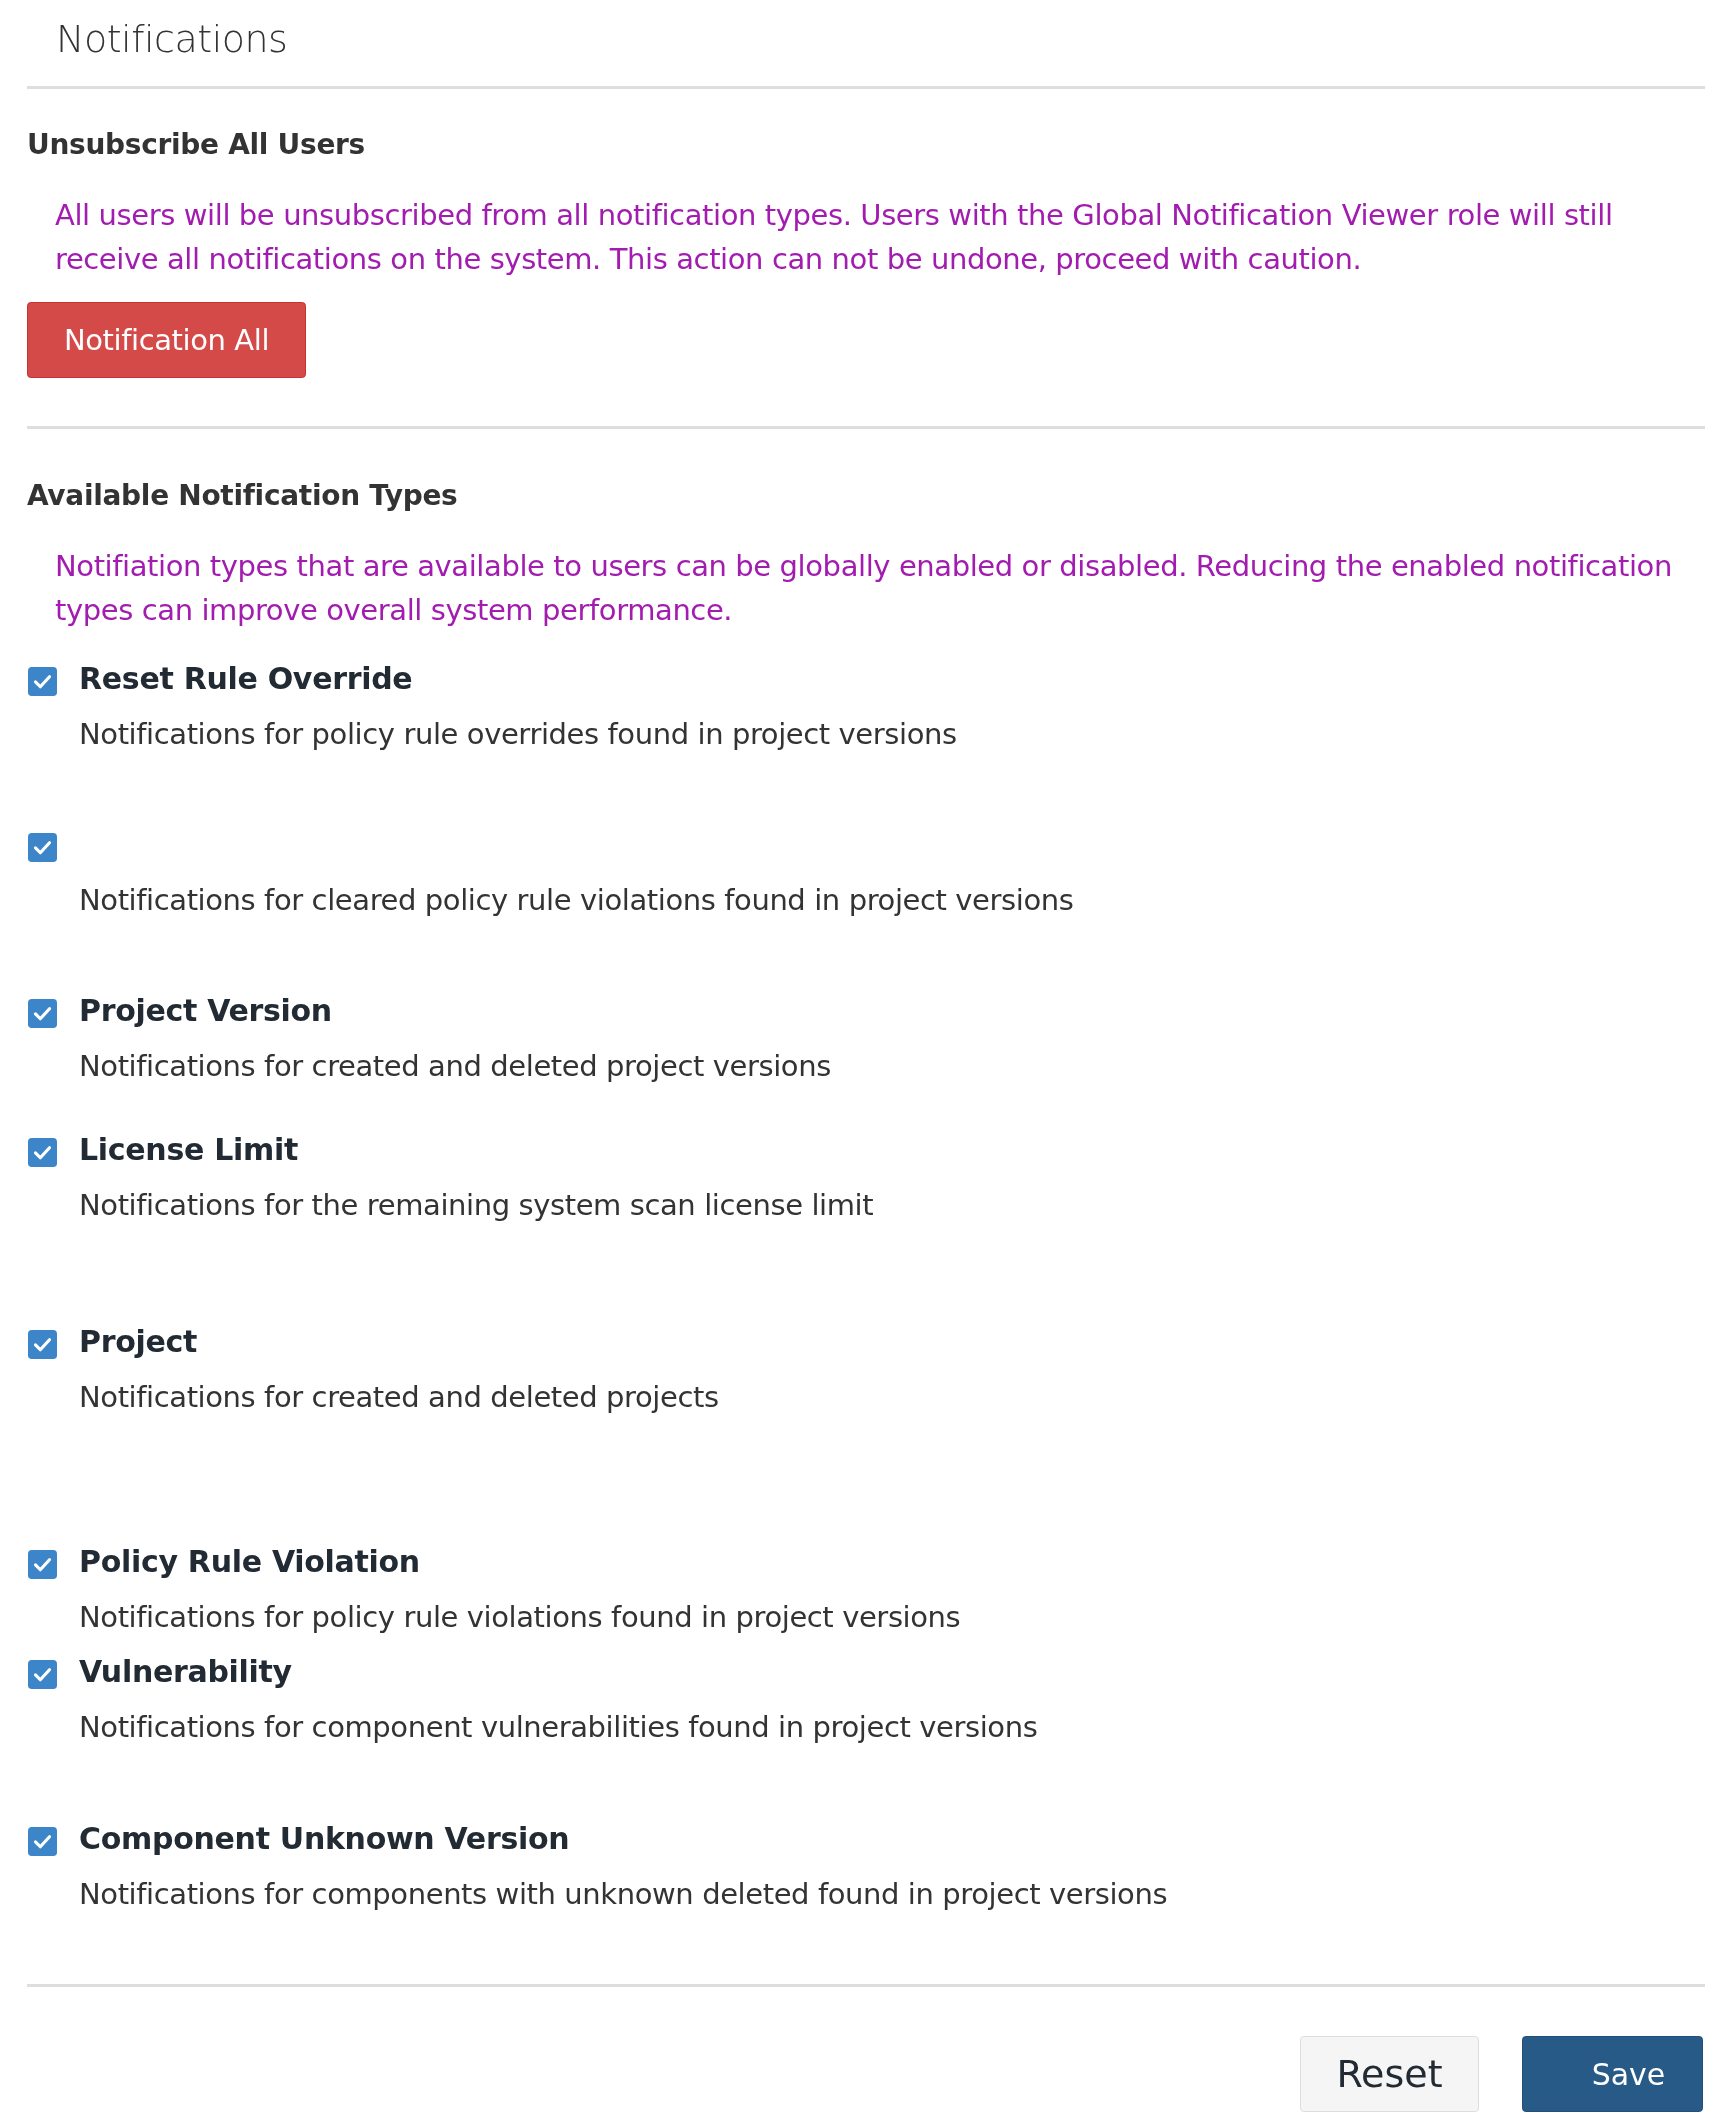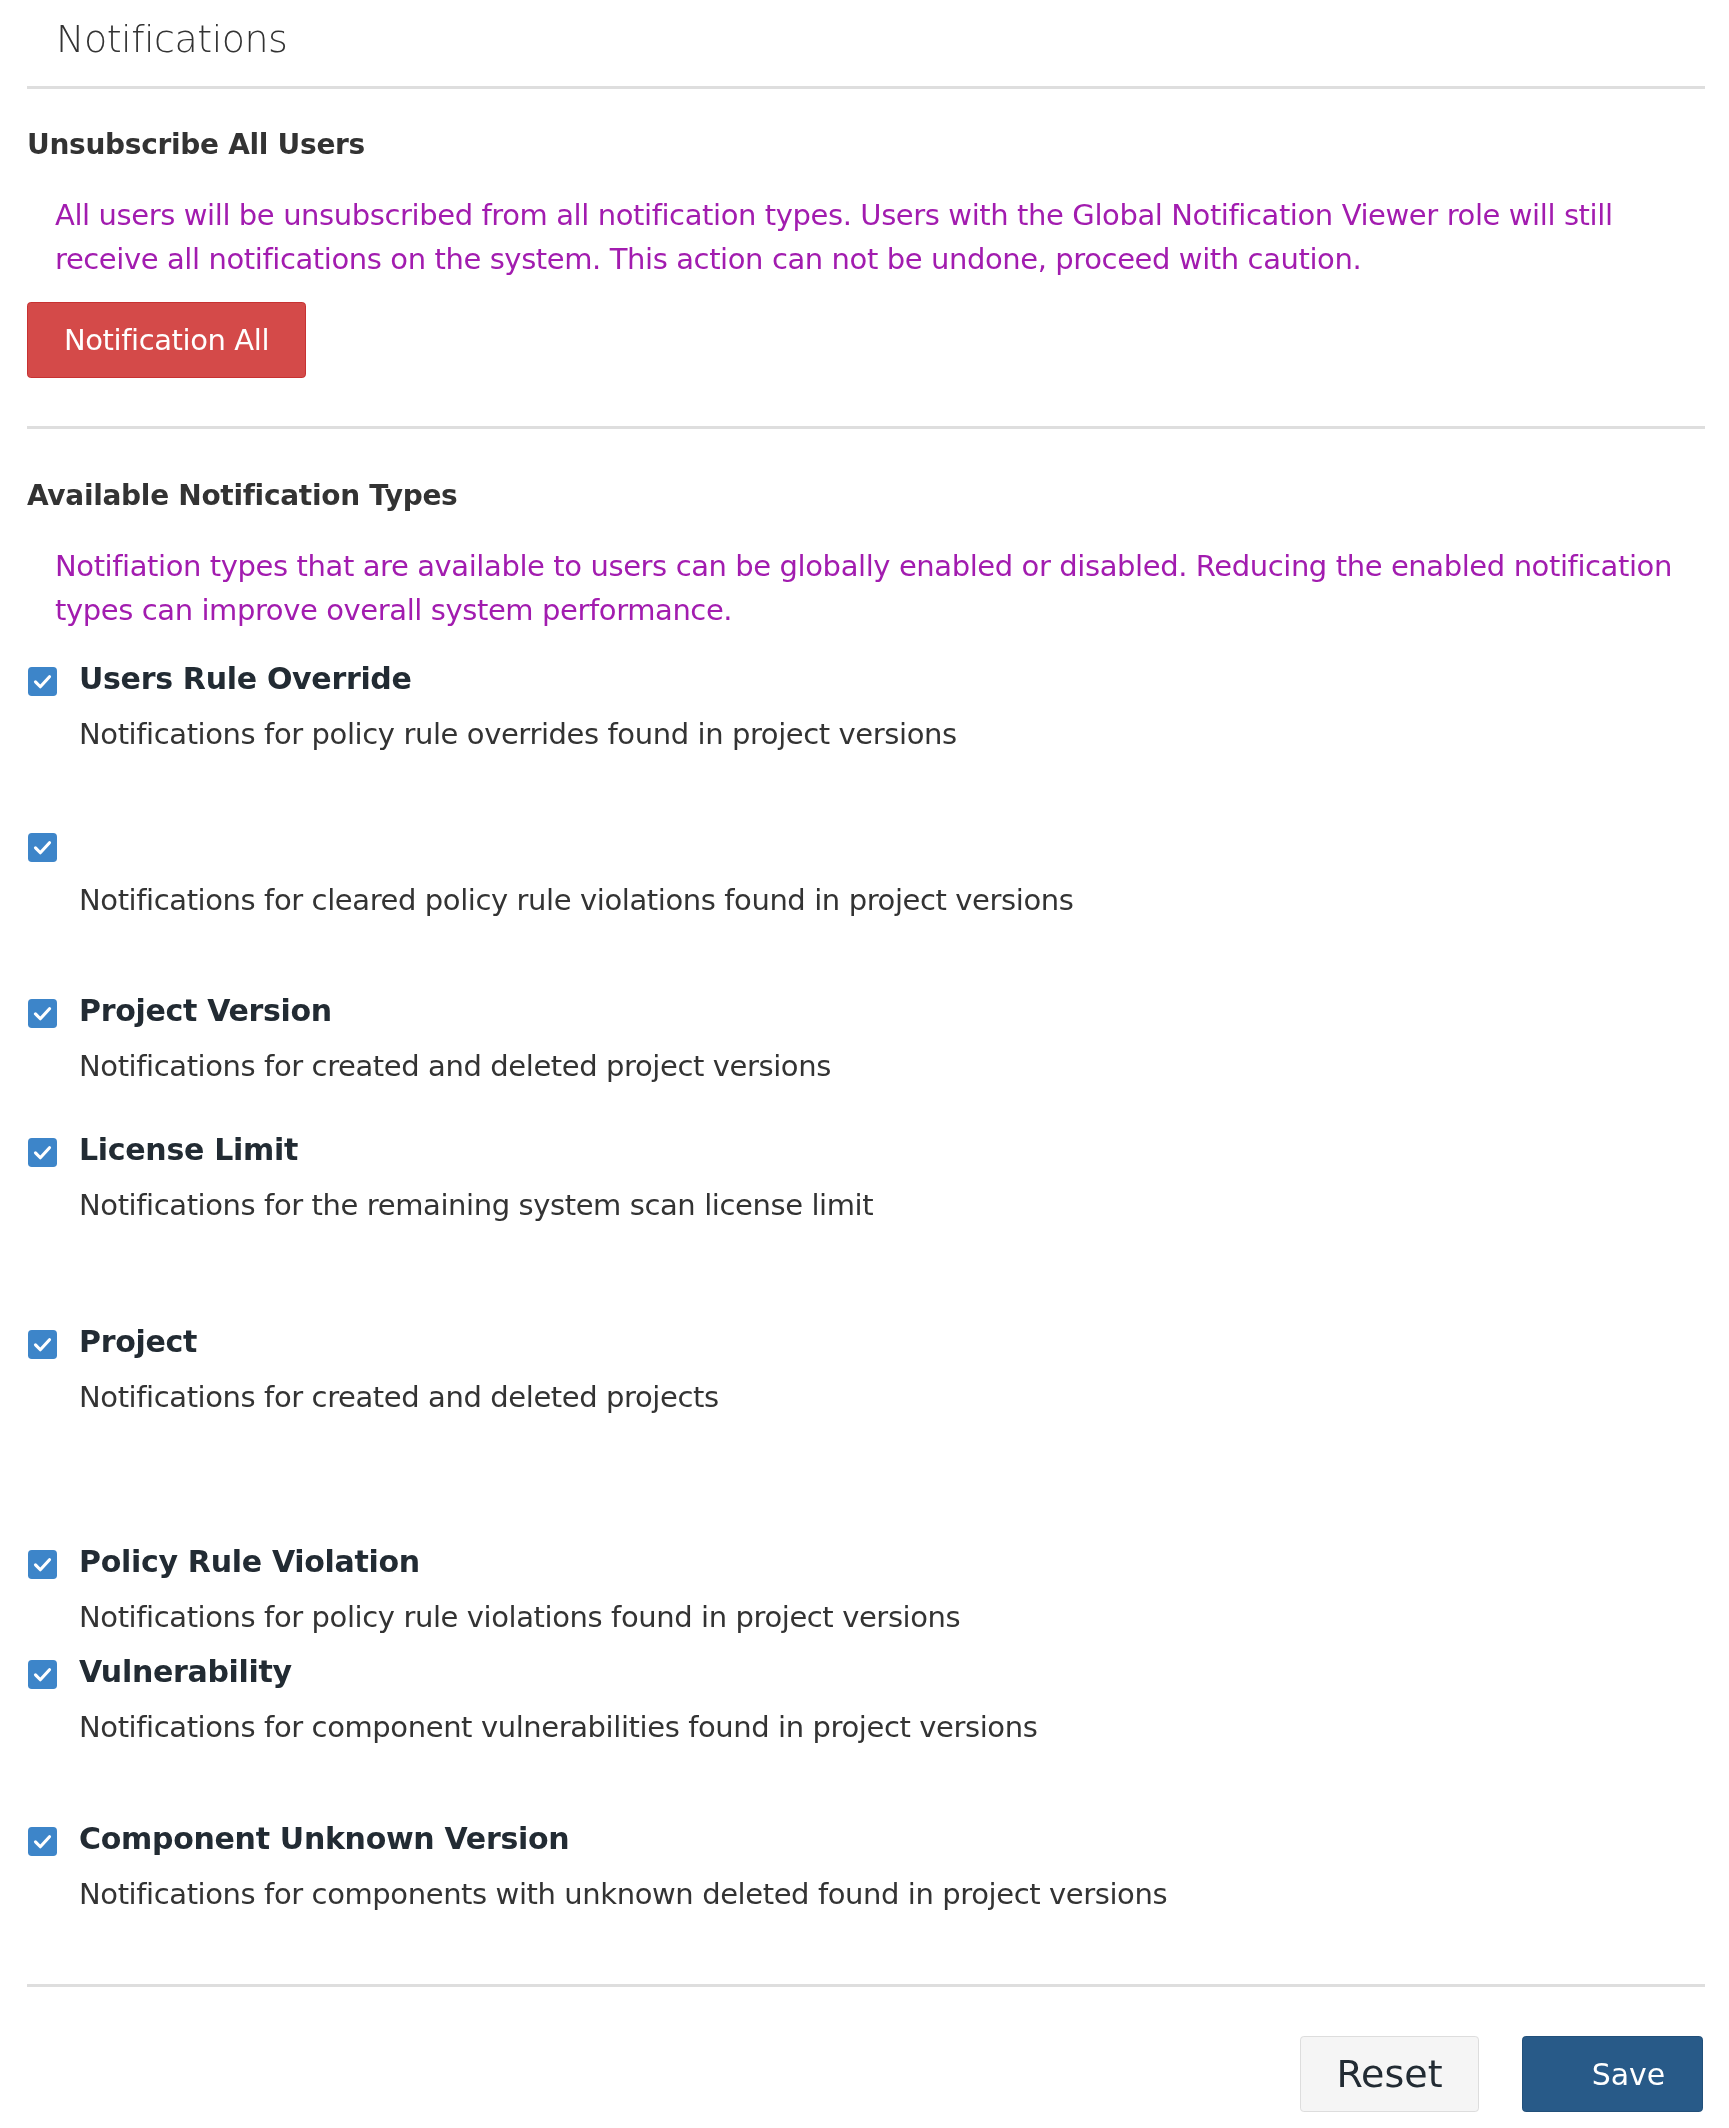--- a/index.html
+++ b/index.html
@@ -45,21 +45,21 @@
   <div>types can improve overall system performance.</div>
 </div>
 
 <div id="items">
     <div class="abs item" style="top: 667px;">
     <span class="cb" aria-checked="true">
       <svg viewBox="0 0 24 24">
         <path d="M4 12.5 L9.5 18 L20 6.5" fill="none" stroke="#ffffff" stroke-width="3.6" stroke-linecap="round" stroke-linejoin="round"></path>
       </svg>
     </span>
-    <span class="item-label">Users Rule Override</span>
+    <span class="item-label">Reset Rule Override</span>
     <span class="item-desc">Notifications for policy rule overrides found in project versions</span>
   </div>
     <div class="abs item" style="top: 833px;">
     <span class="cb" aria-checked="true">
       <svg viewBox="0 0 24 24">
         <path d="M4 12.5 L9.5 18 L20 6.5" fill="none" stroke="#ffffff" stroke-width="3.6" stroke-linecap="round" stroke-linejoin="round"></path>
       </svg>
     </span>
     <span class="item-desc">Notifications for cleared policy rule violations found in project versions</span>
   </div>

